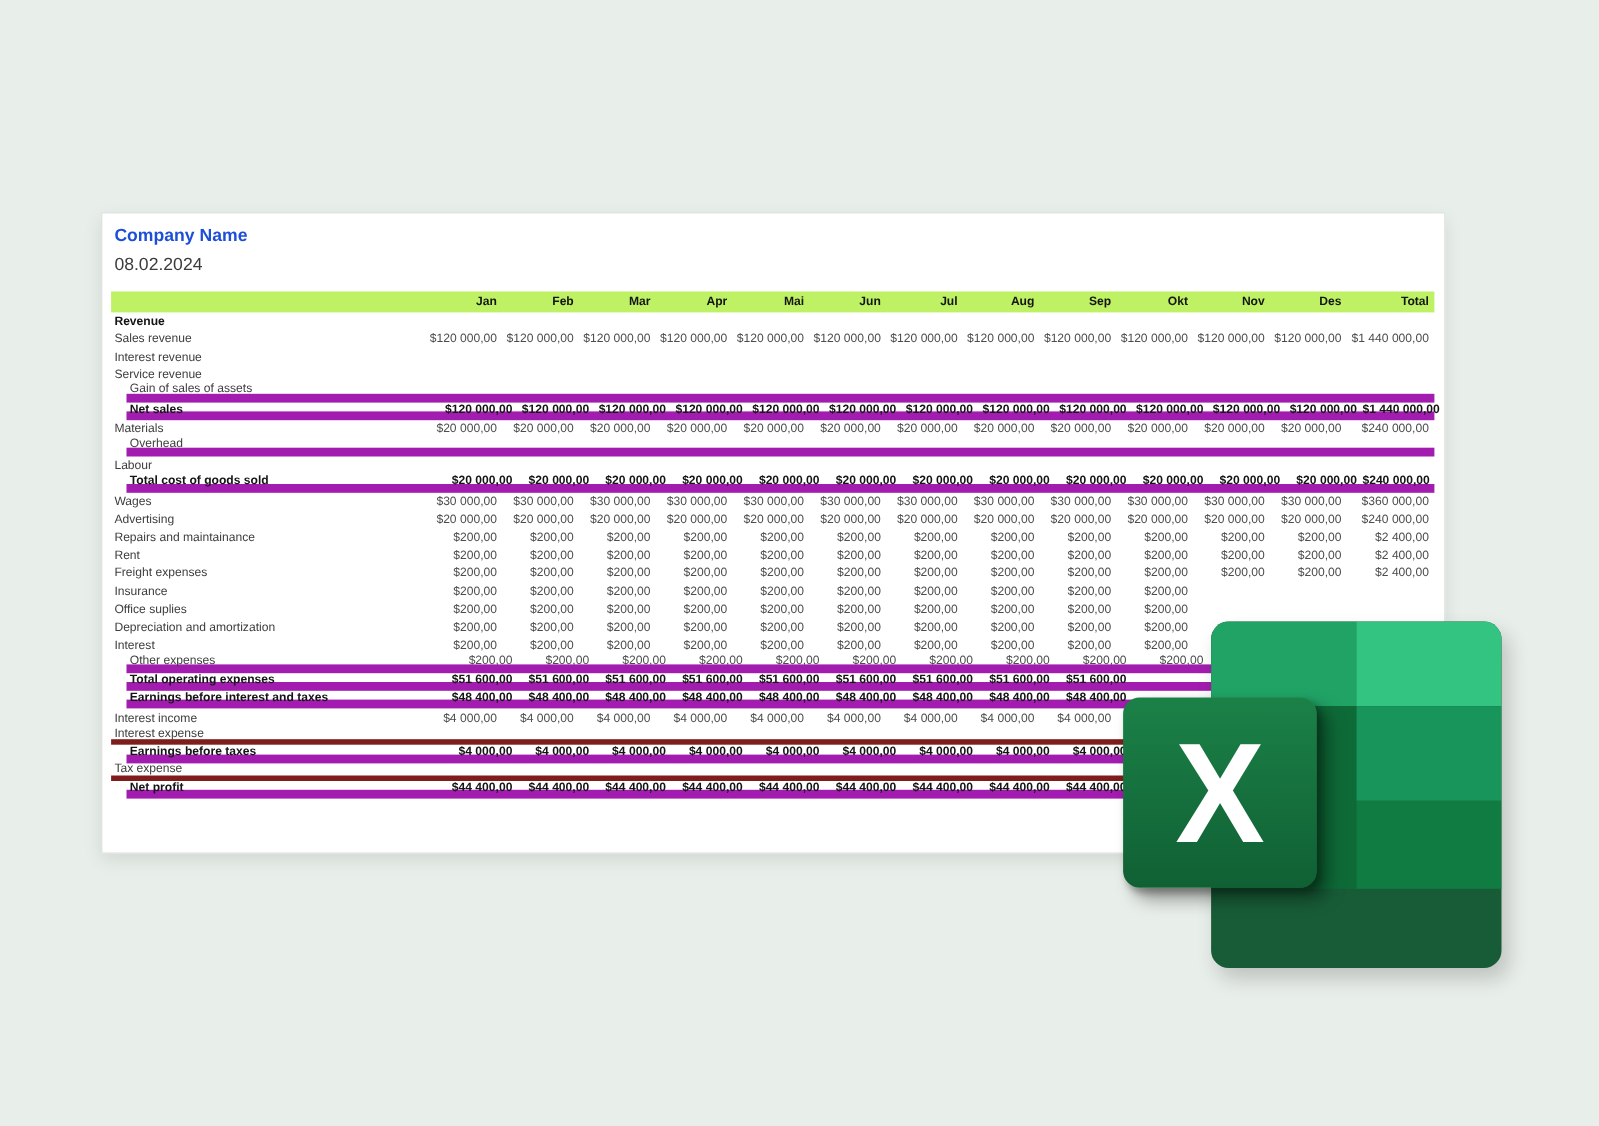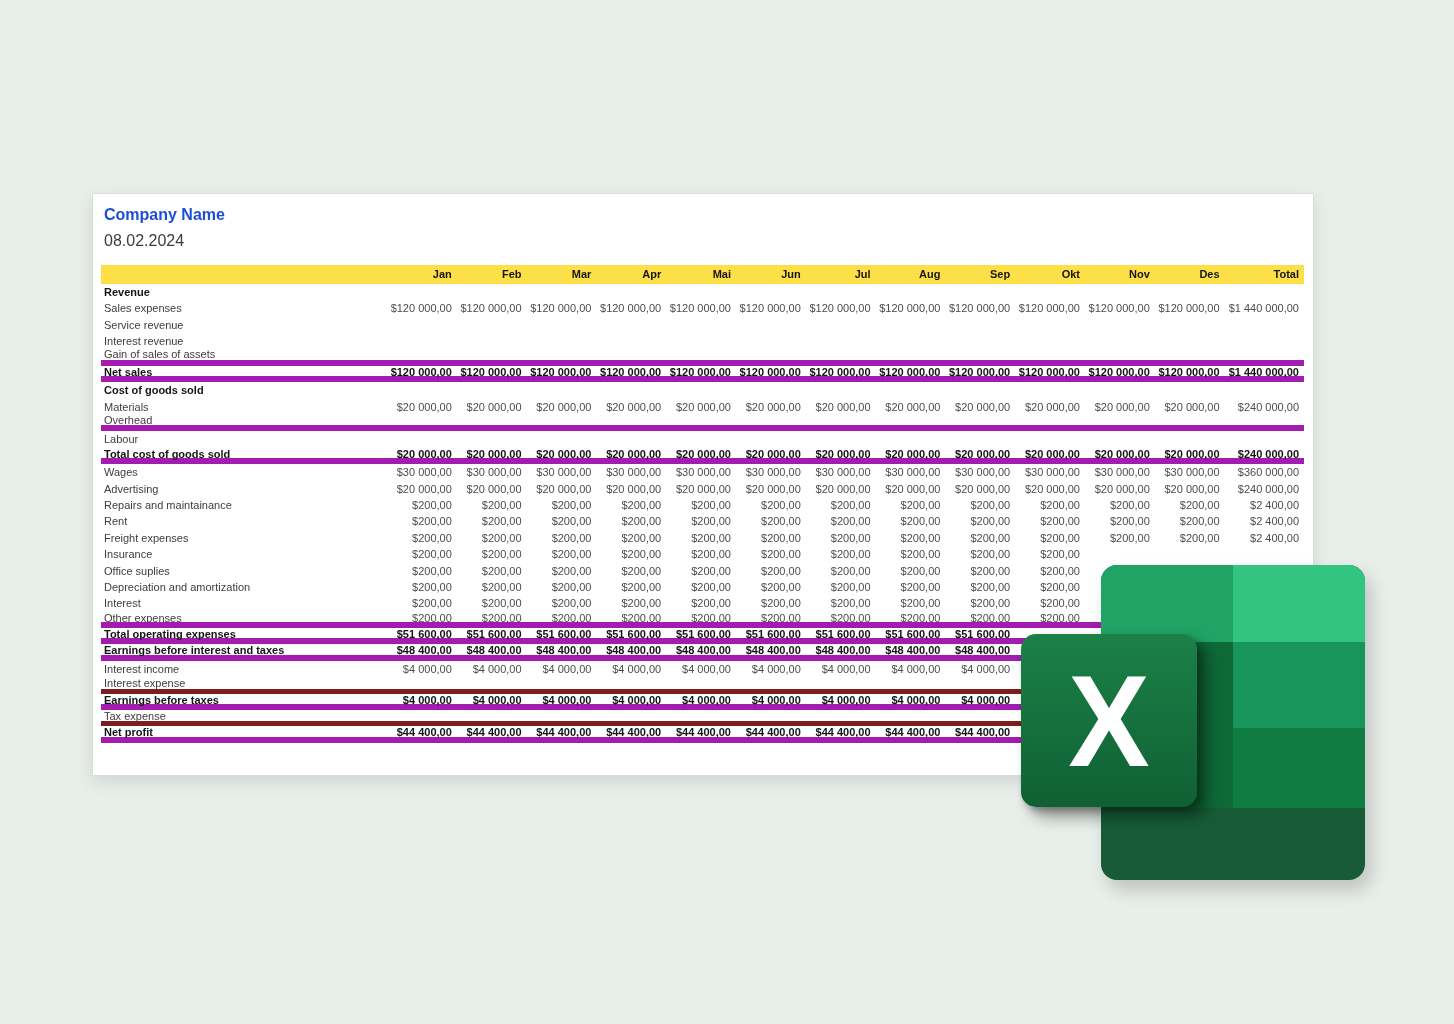--- a/index.html
+++ b/index.html
@@ -16,27 +16,27 @@
   }
   .company{position:absolute;left:11px;top:12px;font-size:16px;font-weight:bold;color:#1d4ed8;}
   .date{position:absolute;left:11px;top:38px;font-size:16px;color:#3c3c3c;}
   
   .table{position:absolute;left:8px;top:71px;width:1203px;}
   .row{
     display:grid;
     grid-template-columns:286px repeat(12,69.8px) 1fr;
     height:16.42px;align-items:center;box-sizing:border-box;
   }
-  .row.header{height:18.5px;background:#fde047;}
+  .row.header{height:18.5px;background:#bef264;}
   .row.header .v{font-weight:bold;color:#151515;}
   .lbl{padding-left:3px;font-size:11px;color:#3d3d3d;white-space:nowrap;overflow:hidden;}
   .v{text-align:right;padding-right:5px;font-size:11px;color:#4c4c4c;white-space:nowrap;}
   .row.section .lbl{font-weight:bold;color:#141414;}
   .row.total .lbl,.row.total .v{font-weight:bold;color:#141414;}
-  .row.bthick{border-bottom:6px solid #a21caf;}
+  .row.bthick{border-bottom:8px solid #a21caf;margin-left:14px;}
   .row.bthin{border-bottom:5px solid #7f1d1d;}
   
   .sheet{
     position:absolute;left:1101px;top:565px;width:264px;height:315px;
     border-radius:16px;overflow:hidden;z-index:5;
     box-shadow:6px 10px 18px rgba(0,0,0,0.18);
   }
   .sheet .band{position:absolute;}
   .tile{
     position:absolute;left:1021px;top:634px;width:176px;height:173px;
@@ -84,53 +84,53 @@
           <div class="v"></div>
           <div class="v"></div>
           <div class="v"></div>
           <div class="v"></div>
           <div class="v"></div>
           <div class="v"></div>
           <div class="v"></div>
           <div class="v"></div>
         </div>
         <div class="row item">
-          <div class="lbl">Sales expenses</div>
+          <div class="lbl">Sales revenue</div>
           <div class="v">$120 000,00</div>
           <div class="v">$120 000,00</div>
           <div class="v">$120 000,00</div>
           <div class="v">$120 000,00</div>
           <div class="v">$120 000,00</div>
           <div class="v">$120 000,00</div>
           <div class="v">$120 000,00</div>
           <div class="v">$120 000,00</div>
           <div class="v">$120 000,00</div>
           <div class="v">$120 000,00</div>
           <div class="v">$120 000,00</div>
           <div class="v">$120 000,00</div>
           <div class="v">$1 440 000,00</div>
         </div>
         <div class="row item">
+          <div class="lbl">Interest revenue</div>
+          <div class="v"></div>
+          <div class="v"></div>
+          <div class="v"></div>
+          <div class="v"></div>
+          <div class="v"></div>
+          <div class="v"></div>
+          <div class="v"></div>
+          <div class="v"></div>
+          <div class="v"></div>
+          <div class="v"></div>
+          <div class="v"></div>
+          <div class="v"></div>
+          <div class="v"></div>
+        </div>
+        <div class="row item">
           <div class="lbl">Service revenue</div>
-          <div class="v"></div>
-          <div class="v"></div>
-          <div class="v"></div>
-          <div class="v"></div>
-          <div class="v"></div>
-          <div class="v"></div>
-          <div class="v"></div>
-          <div class="v"></div>
-          <div class="v"></div>
-          <div class="v"></div>
-          <div class="v"></div>
-          <div class="v"></div>
-          <div class="v"></div>
-        </div>
-        <div class="row item">
-          <div class="lbl">Interest revenue</div>
           <div class="v"></div>
           <div class="v"></div>
           <div class="v"></div>
           <div class="v"></div>
           <div class="v"></div>
           <div class="v"></div>
           <div class="v"></div>
           <div class="v"></div>
           <div class="v"></div>
           <div class="v"></div>
@@ -162,36 +162,20 @@
           <div class="v">$120 000,00</div>
           <div class="v">$120 000,00</div>
           <div class="v">$120 000,00</div>
           <div class="v">$120 000,00</div>
           <div class="v">$120 000,00</div>
           <div class="v">$120 000,00</div>
           <div class="v">$120 000,00</div>
           <div class="v">$120 000,00</div>
           <div class="v">$120 000,00</div>
           <div class="v">$1 440 000,00</div>
-        </div>
-        <div class="row section">
-          <div class="lbl">Cost of goods sold</div>
-          <div class="v"></div>
-          <div class="v"></div>
-          <div class="v"></div>
-          <div class="v"></div>
-          <div class="v"></div>
-          <div class="v"></div>
-          <div class="v"></div>
-          <div class="v"></div>
-          <div class="v"></div>
-          <div class="v"></div>
-          <div class="v"></div>
-          <div class="v"></div>
-          <div class="v"></div>
         </div>
         <div class="row item">
           <div class="lbl">Materials</div>
           <div class="v">$20 000,00</div>
           <div class="v">$20 000,00</div>
           <div class="v">$20 000,00</div>
           <div class="v">$20 000,00</div>
           <div class="v">$20 000,00</div>
           <div class="v">$20 000,00</div>
           <div class="v">$20 000,00</div>

